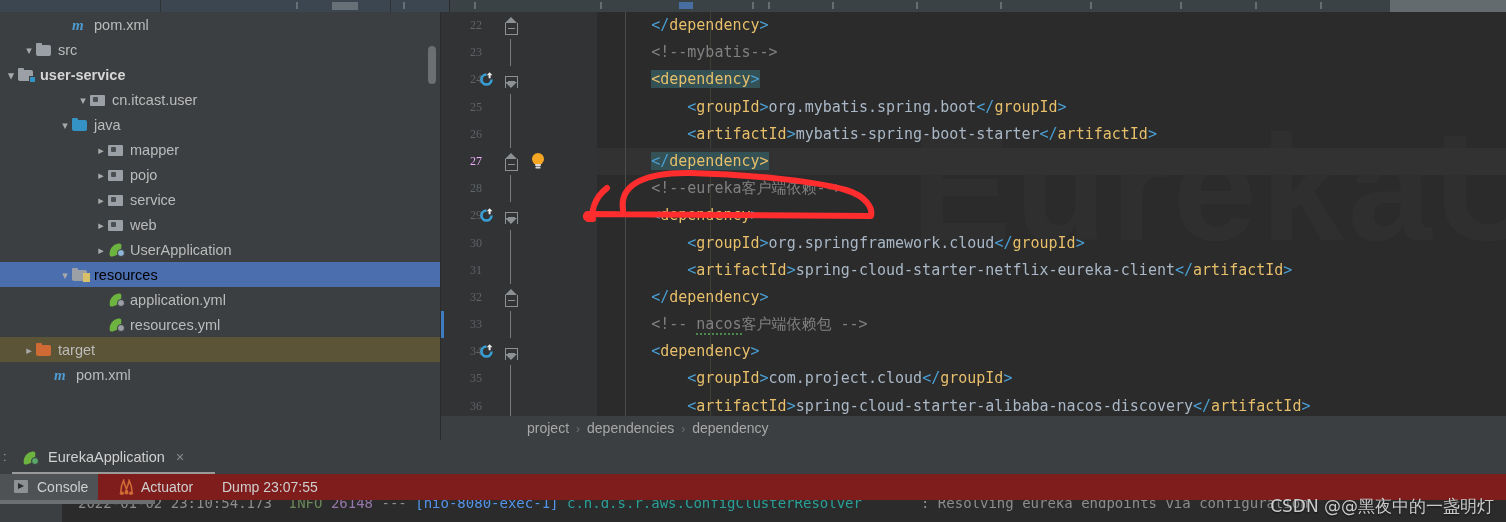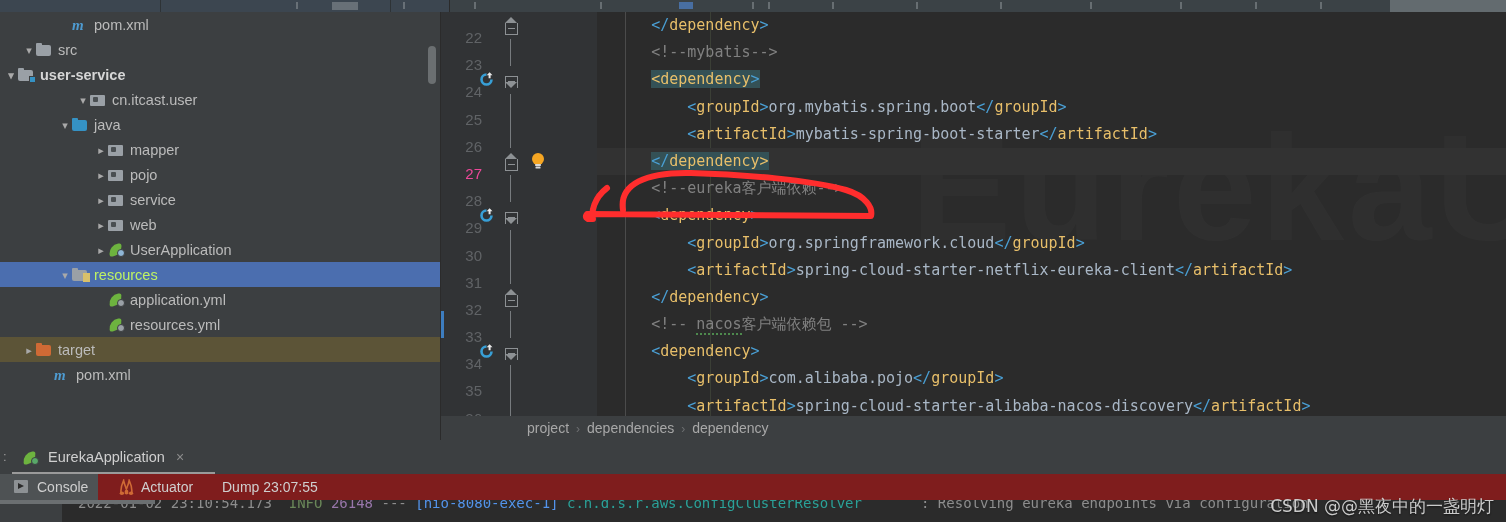--- a/index.html
+++ b/index.html
@@ -23,21 +23,21 @@
   
   .tree {
     position: absolute; left: 0; top: 12px; width: 441px; height: 428px;
     background: #3c3f41; overflow: hidden;
   }
   .tree-row {
     position: relative; height: 25px; line-height: 25px;
     font-size: 14.5px; color: #bbbbbb; white-space: nowrap;
     padding-left: 0;
   }
-  .tree-row.sel { background: #4b6eaf; color: #bef264; }
+  .tree-row.sel { background: #4b6eaf; color: #000000; }
   .tree-row.target-row { background: #5c5437; }
   .tree-row.bold { font-weight: bold; color: #d6d6d6; }
   .arrow {
     display: inline-block; width: 14px; text-align: center;
     color: #a9a9a9; font-size: 10px; vertical-align: middle;
   }
   .arrow.down::before { content: "\25BE"; font-size: 11px; }
   .arrow.right::before { content: "\25B8"; font-size: 11px; }
   .arrow.none::before { content: ""; }
   .tlabel { vertical-align: middle; }
@@ -83,23 +83,23 @@
   .editor-watermark {
     position: absolute; left: 470px; top: 90px;
     font-size: 150px; font-weight: bold; color: #ffffff; opacity: .018;
     letter-spacing: 4px; white-space: nowrap; pointer-events: none;
     font-family: "Liberation Sans", sans-serif;
   }
   .gutter { position: absolute; left: 0; top: 0; width: 156px; height: 404px; background: #313335; }
   .gutter-line { position: relative; height: 27.2px; }
   .gutter-line .num {
     position: absolute; right: 115px; top: 0; line-height: 27.2px;
-    font-family: Liberation Sans, sans-serif; font-size: 15px; color: #606366; margin-top: 12px;
-  }
-  .gutter-line.cur .num { color: #ec4899; }
+    font-family: Liberation Serif, serif; font-size: 12px; color: #606366;
+  }
+  .gutter-line.cur .num { color: #f0abfc; }
   .gutter-line .chg { position: absolute; left: 0; top: 0; width: 3px; height: 27.2px; background: #3d7dbf; }
   .maven-ico {
     position: absolute; left: 37px; top: 5px; width: 17px; height: 17px;
   }
   .bulb { position: absolute; left: 89px; top: 4px; width: 16px; height: 18px; }
   .foldline { position: absolute; left: 69px; width: 1px; background: #777b7e; }
   .fold-caret { position: absolute; left: 64px; width: 0; height: 0; border-left: 6px solid transparent; border-right: 6px solid transparent; }
 
   .code-area { position: absolute; left: 156px; top: 0; width: 909px; height: 404px; }
   .code-line {
@@ -330,21 +330,21 @@
         <div class="code-line"><div class="indent-guide" style="left: 28px;"></div><span class="txt">          </span><span class="brk">&lt;</span><span class="tag">groupId</span><span class="brk">&gt;</span><span class="txt">org.mybatis.spring.boot</span><span class="brk">&lt;/</span><span class="tag">groupId</span><span class="brk">&gt;</span></div>
         <div class="code-line"><div class="indent-guide" style="left: 28px;"></div><span class="txt">          </span><span class="brk">&lt;</span><span class="tag">artifactId</span><span class="brk">&gt;</span><span class="txt">mybatis-spring-boot-starter</span><span class="brk">&lt;/</span><span class="tag">artifactId</span><span class="brk">&gt;</span></div>
         <div class="code-line cur"><div class="indent-guide" style="left: 28px;"></div><span><span class="txt">      </span><span class="hl brk">&lt;/</span><span class="hl tag">dependency</span><span class="hl tag">&gt;</span></span></div>
         <div class="code-line"><div class="indent-guide" style="left: 28px;"></div><span class="cmt">      &lt;!--eureka客户端依赖--&gt;</span></div>
         <div class="code-line"><div class="indent-guide" style="left: 28px;"></div><span class="txt">      </span><span class="brk">&lt;</span><span class="tag">dependency</span><span class="brk">&gt;</span></div>
         <div class="code-line"><div class="indent-guide" style="left: 28px;"></div><span class="txt">          </span><span class="brk">&lt;</span><span class="tag">groupId</span><span class="brk">&gt;</span><span class="txt">org.springframework.cloud</span><span class="brk">&lt;/</span><span class="tag">groupId</span><span class="brk">&gt;</span></div>
         <div class="code-line"><div class="indent-guide" style="left: 28px;"></div><span class="txt">          </span><span class="brk">&lt;</span><span class="tag">artifactId</span><span class="brk">&gt;</span><span class="txt">spring-cloud-starter-netflix-eureka-client</span><span class="brk">&lt;/</span><span class="tag">artifactId</span><span class="brk">&gt;</span></div>
         <div class="code-line"><div class="indent-guide" style="left: 28px;"></div><span class="txt">      </span><span class="brk">&lt;/</span><span class="tag">dependency</span><span class="brk">&gt;</span></div>
         <div class="code-line"><div class="indent-guide" style="left: 28px;"></div><span class="cmt">      &lt;!-- </span><span class="cmt typo">nacos</span><span class="cmt">客户端依赖包 --&gt;</span></div>
         <div class="code-line"><div class="indent-guide" style="left: 28px;"></div><span class="txt">      </span><span class="brk">&lt;</span><span class="tag">dependency</span><span class="brk">&gt;</span></div>
-        <div class="code-line"><div class="indent-guide" style="left: 28px;"></div><span class="txt">          </span><span class="brk">&lt;</span><span class="tag">groupId</span><span class="brk">&gt;</span><span class="txt">com.alibaba.pojo</span><span class="brk">&lt;/</span><span class="tag">groupId</span><span class="brk">&gt;</span></div>
+        <div class="code-line"><div class="indent-guide" style="left: 28px;"></div><span class="txt">          </span><span class="brk">&lt;</span><span class="tag">groupId</span><span class="brk">&gt;</span><span class="txt">com.project.cloud</span><span class="brk">&lt;/</span><span class="tag">groupId</span><span class="brk">&gt;</span></div>
         <div class="code-line"><div class="indent-guide" style="left: 28px;"></div><span class="txt">          </span><span class="brk">&lt;</span><span class="tag">artifactId</span><span class="brk">&gt;</span><span class="txt">spring-cloud-starter-alibaba-nacos-discovery</span><span class="brk">&lt;/</span><span class="tag">artifactId</span><span class="brk">&gt;</span></div>
       </div>
 
     <svg class="annot" viewBox="0 0 1065 404">
       <path d="M 182 198 C 178 172 205 160 250 161 C 300 162 370 168 405 178
                C 425 184 432 196 430 204 L 146 202 C 146 202 143 205 147 207
                L 152 207 C 150 200 153 186 166 176" fill="none" stroke="#ff2d2d" stroke-width="6" stroke-linecap="round" stroke-linejoin="round"></path>
     </svg>
   </div>
 

